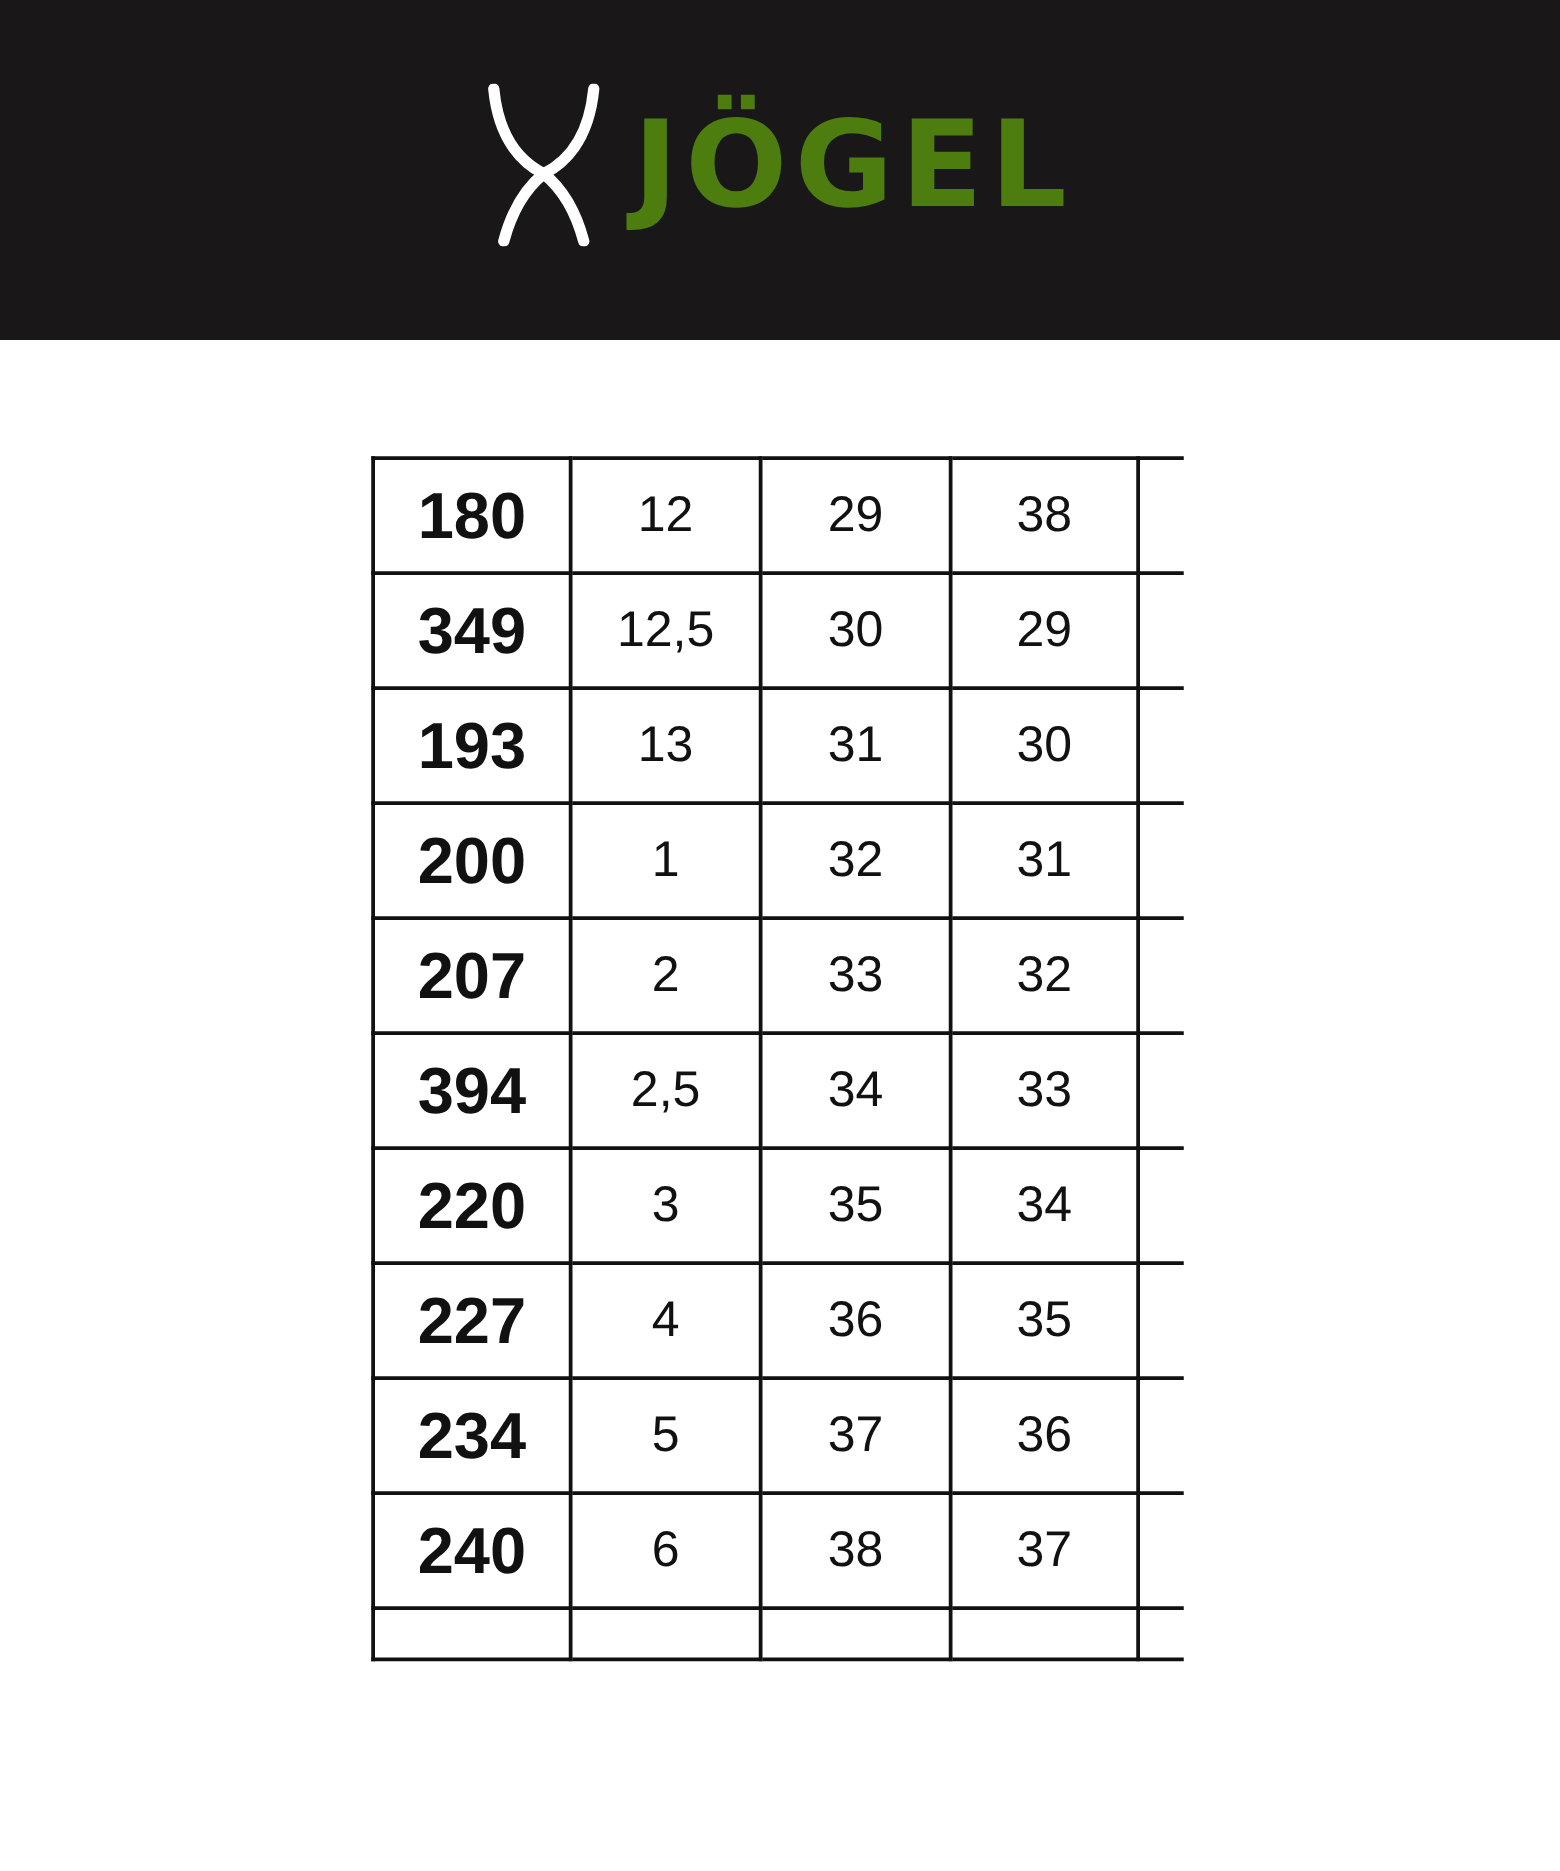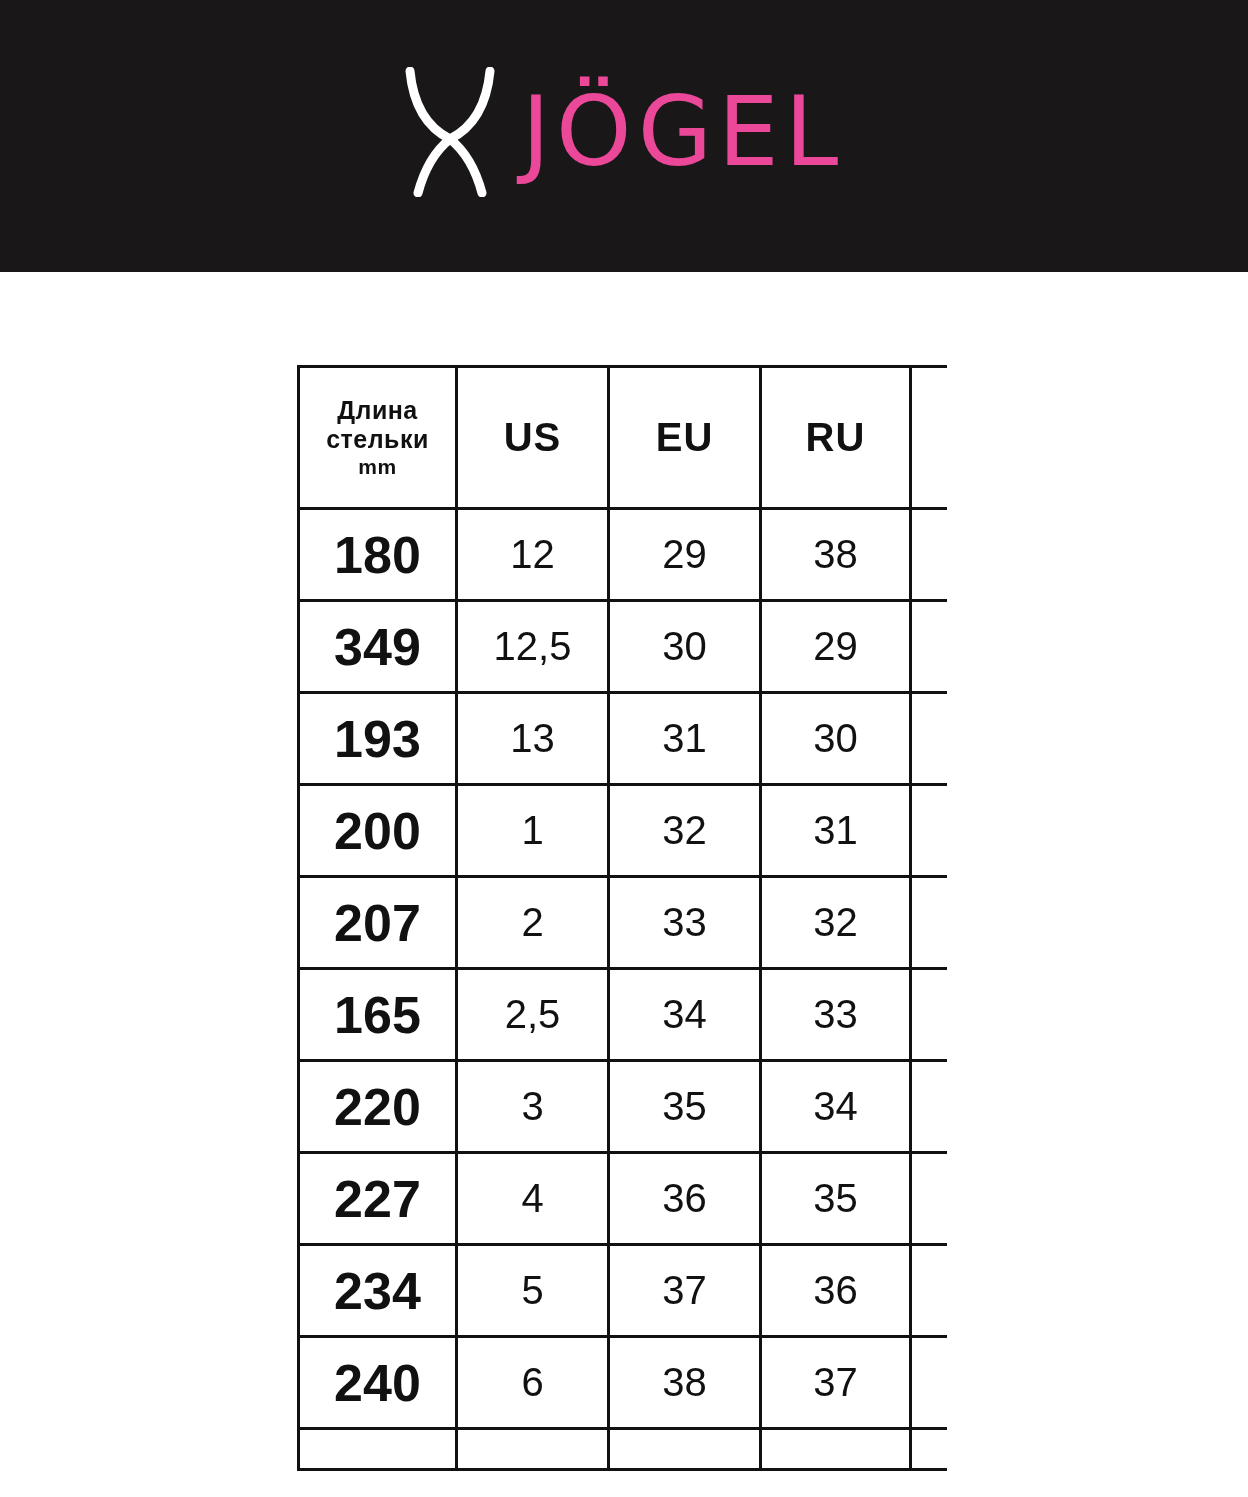--- a/index.html
+++ b/index.html
@@ -32,23 +32,23 @@
     align-items: center;
     gap: 26px;
     transform: translateY(-4px);
   }
   .logo-mark {
     width: 92px;
     height: 130px;
     display: block;
   }
   .logo-text {
-    color: #ec4899;
+    color: #4d7c0f;
     font-size: 96px;
-    font-weight: normal;
+    font-weight: bold;
     letter-spacing: 6px;
     line-height: 1;
     font-family: "DejaVu Sans", sans-serif;
   }
 
   
   .table-wrap {
     position: absolute;
     left: 297px;
     top: 365px;
@@ -136,31 +136,20 @@
 <div class="table-wrap">
   <table class="size-table">
     <colgroup>
       <col class="c-len">
         <col class="c-us">
         <col class="c-eu">
         <col class="c-ru">
         <col class="c-tail">
     </colgroup>
     <tbody>
-      <tr class="head-row">
-        <th class="head-len">
-          <span>Длина</span><br>
-          <span>стельки</span>
-          <span class="mm">mm</span>
-        </th>
-        <th class="head-label">US</th>
-        <th class="head-label">EU</th>
-        <th class="head-label">RU</th>
-        <th class="tail-cell"></th>
-      </tr>
 
       <tr class="data-row">
         <td class="cell-len">180</td>
         <td class="cell-val">12</td>
         <td class="cell-val">29</td>
         <td class="cell-val">38</td>
         <td class="tail-cell"></td>
       </tr>
       <tr class="data-row">
         <td class="cell-len">349</td>
@@ -184,21 +173,21 @@
         <td class="tail-cell"></td>
       </tr>
       <tr class="data-row">
         <td class="cell-len">207</td>
         <td class="cell-val">2</td>
         <td class="cell-val">33</td>
         <td class="cell-val">32</td>
         <td class="tail-cell"></td>
       </tr>
       <tr class="data-row">
-        <td class="cell-len">165</td>
+        <td class="cell-len">394</td>
         <td class="cell-val">2,5</td>
         <td class="cell-val">34</td>
         <td class="cell-val">33</td>
         <td class="tail-cell"></td>
       </tr>
       <tr class="data-row">
         <td class="cell-len">220</td>
         <td class="cell-val">3</td>
         <td class="cell-val">35</td>
         <td class="cell-val">34</td>

